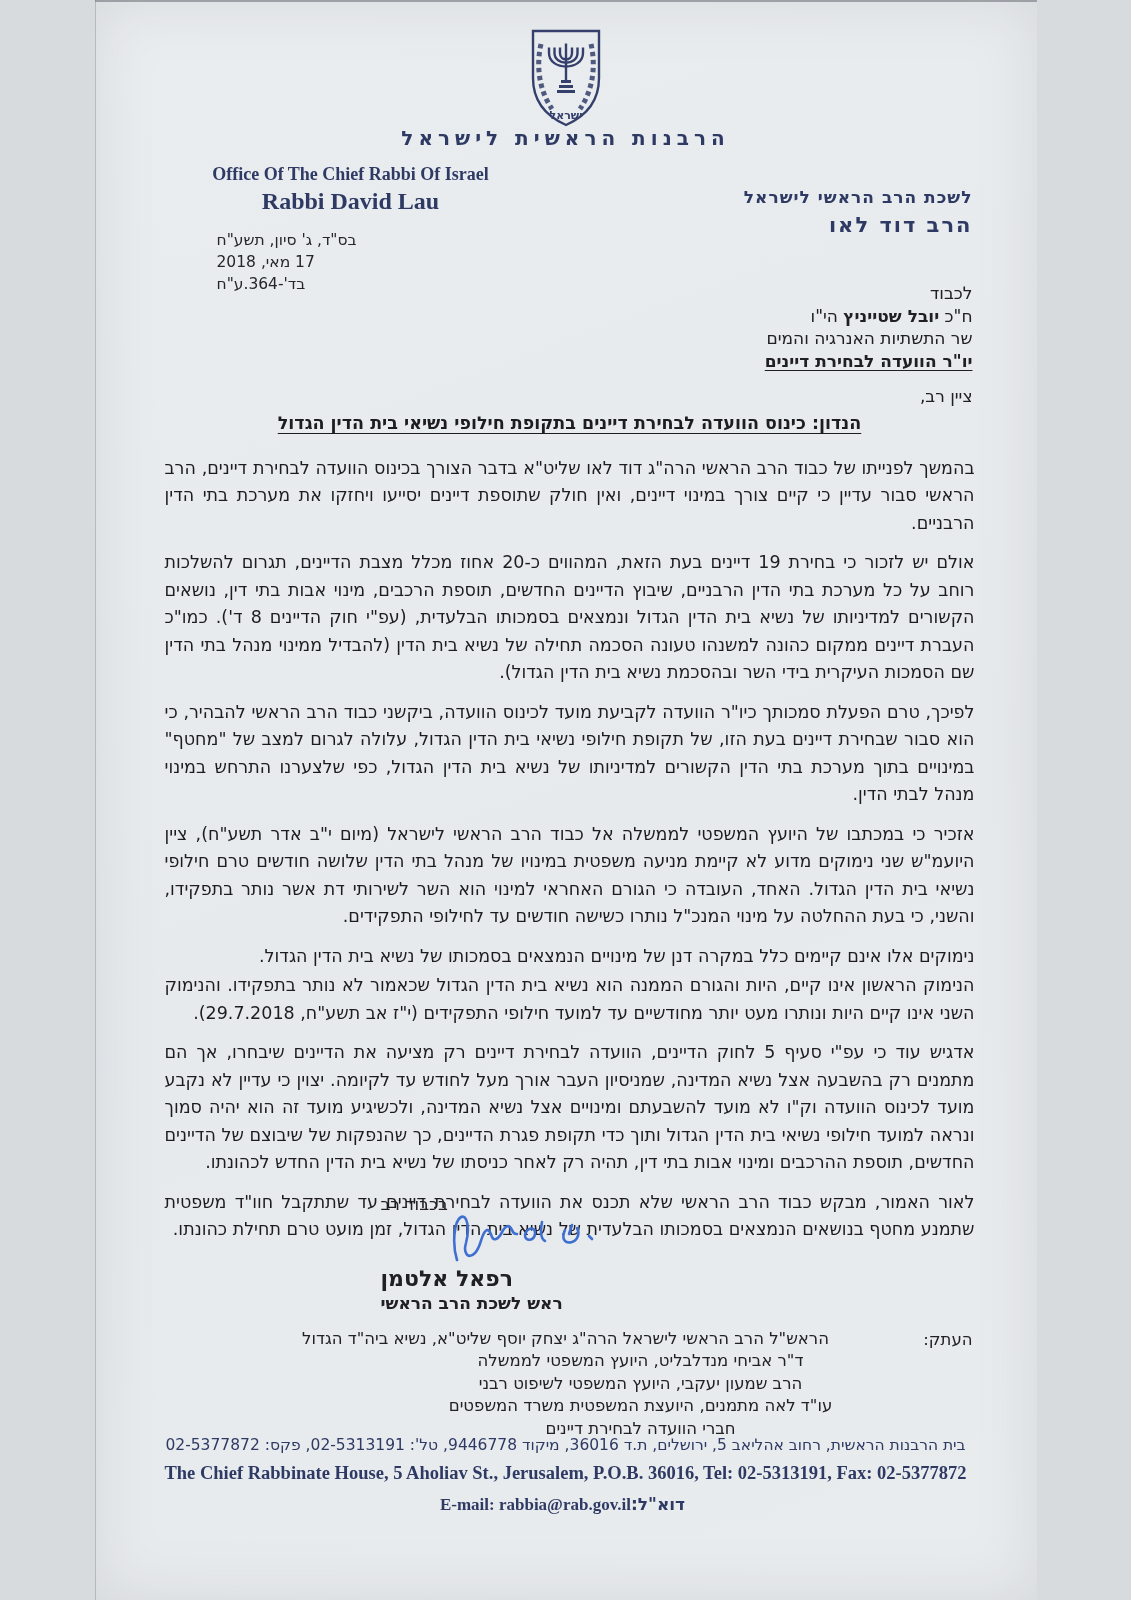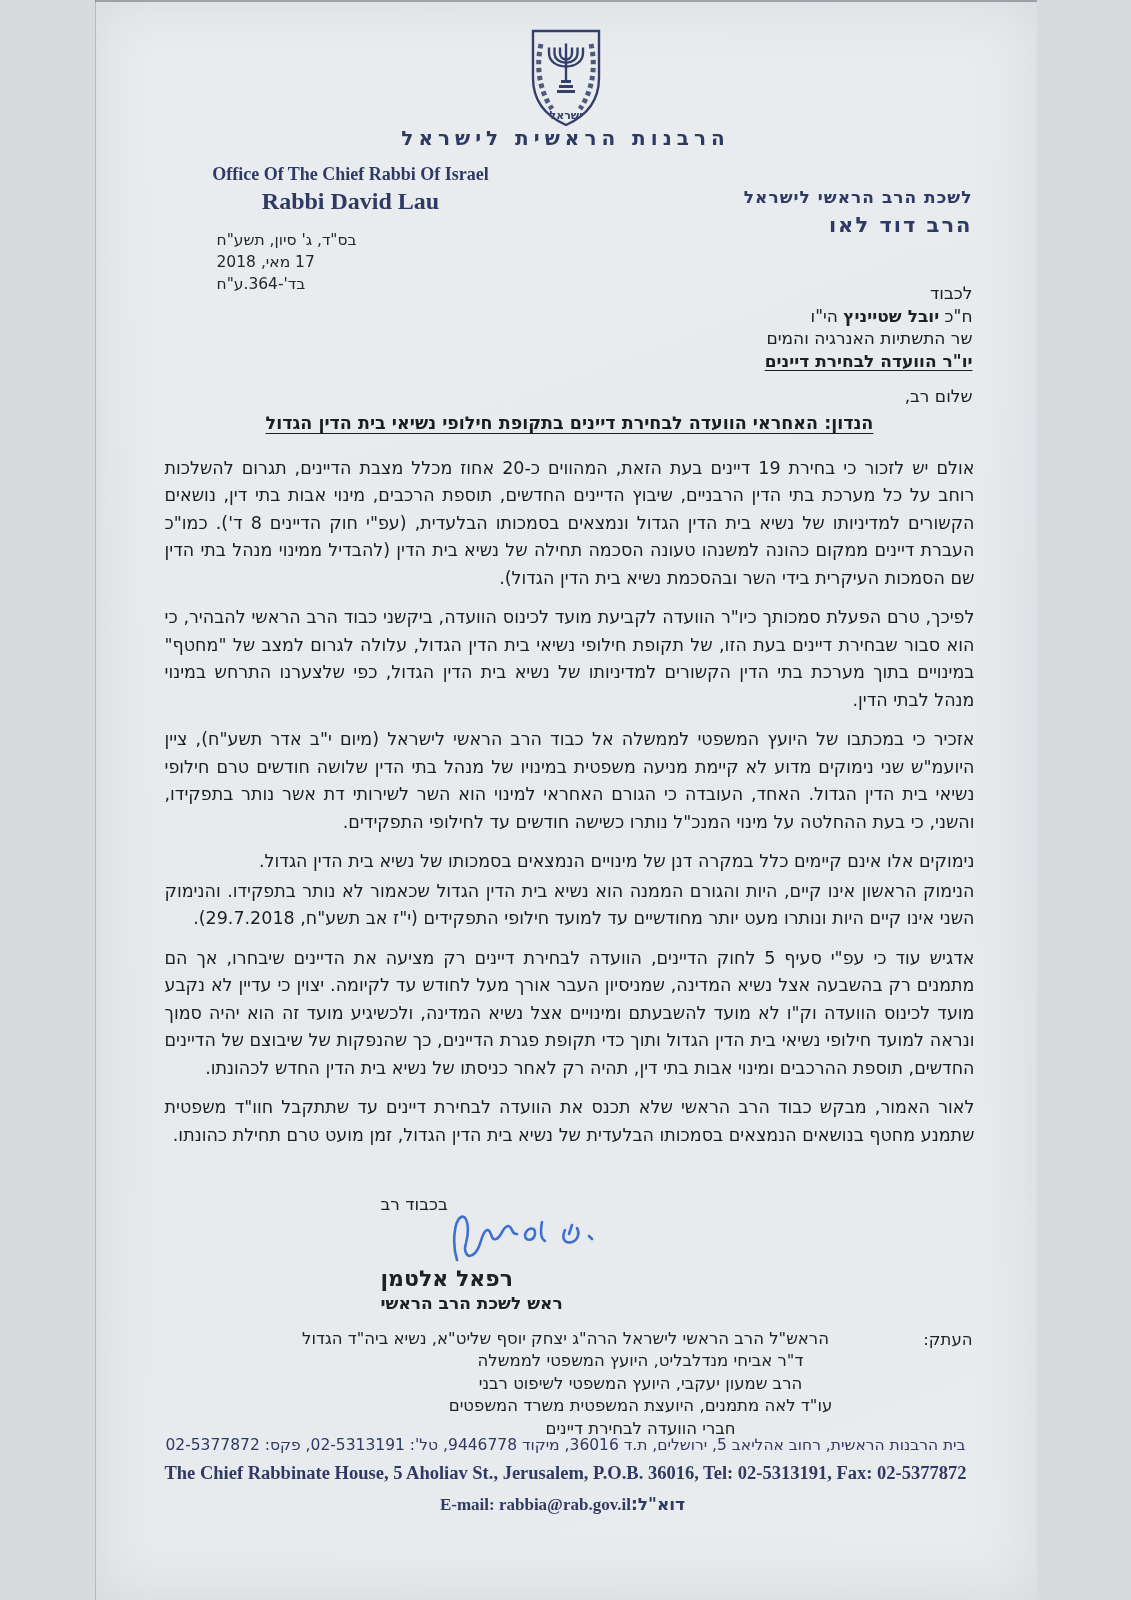--- a/index.html
+++ b/index.html
@@ -141,25 +141,26 @@
   <div class="office-he">
     <div class="l1">לשכת הרב הראשי לישראל</div>
     <div class="l2">הרב דוד לאו</div>
   </div>
 
   <div class="recipient">
     <div>לכבוד</div>
     <div><span>ח"כ </span><b>יובל שטייניץ</b><span> הי"ו</span></div>
     <div>שר התשתיות האנרגיה והמים</div>
     <div class="committee">יו"ר הוועדה לבחירת דיינים</div>
-    <div class="greeting">שלום רב,</div>
+    <div class="greeting">ציין רב,</div>
   </div>
 
   <div class="letter-body">
-    <div class="subject"><span>הנדון: האחראי הוועדה לבחירת דיינים בתקופת חילופי נשיאי בית הדין הגדול</span></div>
+    <div class="subject"><span>הנדון: כינוס הוועדה לבחירת דיינים בתקופת חילופי נשיאי בית הדין הגדול</span></div>
+    <p>בהמשך לפנייתו של כבוד הרב הראשי הרה"ג דוד לאו שליט"א בדבר הצורך בכינוס הוועדה לבחירת דיינים, הרב הראשי סבור עדיין כי קיים צורך במינוי דיינים, ואין חולק שתוספת דיינים יסייעו ויחזקו את מערכת בתי הדין הרבניים.</p>
     <p>אולם יש לזכור כי בחירת 19 דיינים בעת הזאת, המהווים כ-20 אחוז מכלל מצבת הדיינים, תגרום להשלכות רוחב על כל מערכת בתי הדין הרבניים, שיבוץ הדיינים החדשים, תוספת הרכבים, מינוי אבות בתי דין, נושאים הקשורים למדיניותו של נשיא בית הדין הגדול ונמצאים בסמכותו הבלעדית, (עפ"י חוק הדיינים 8 ד'). כמו"כ העברת דיינים ממקום כהונה למשנהו טעונה הסכמה תחילה של נשיא בית הדין (להבדיל ממינוי מנהל בתי הדין שם הסמכות העיקרית בידי השר ובהסכמת נשיא בית הדין הגדול).</p>
     <p>לפיכך, טרם הפעלת סמכותך כיו"ר הוועדה לקביעת מועד לכינוס הוועדה, ביקשני כבוד הרב הראשי להבהיר, כי הוא סבור שבחירת דיינים בעת הזו, של תקופת חילופי נשיאי בית הדין הגדול, עלולה לגרום למצב של "מחטף" במינויים בתוך מערכת בתי הדין הקשורים למדיניותו של נשיא בית הדין הגדול, כפי שלצערנו התרחש במינוי מנהל לבתי הדין.</p>
     <p>אזכיר כי במכתבו של היועץ המשפטי לממשלה אל כבוד הרב הראשי לישראל (מיום י"ב אדר תשע"ח), ציין היועמ"ש שני נימוקים מדוע לא קיימת מניעה משפטית במינויו של מנהל בתי הדין שלושה חודשים טרם חילופי נשיאי בית הדין הגדול. האחד, העובדה כי הגורם האחראי למינוי הוא השר לשירותי דת אשר נותר בתפקידו, והשני, כי בעת ההחלטה על מינוי המנכ"ל נותרו כשישה חודשים עד לחילופי התפקידים.</p>
     <p class="no-gap">נימוקים אלו אינם קיימים כלל במקרה דנן של מינויים הנמצאים בסמכותו של נשיא בית הדין הגדול.</p>
     <p>הנימוק הראשון אינו קיים, היות והגורם הממנה הוא נשיא בית הדין הגדול שכאמור לא נותר בתפקידו. והנימוק השני אינו קיים היות ונותרו מעט יותר מחודשיים עד למועד חילופי התפקידים (י"ז אב תשע"ח, 29.7.2018).</p>
     <p>אדגיש עוד כי עפ"י סעיף 5 לחוק הדיינים, הוועדה לבחירת דיינים רק מציעה את הדיינים שיבחרו, אך הם מתמנים רק בהשבעה אצל נשיא המדינה, שמניסיון העבר אורך מעל לחודש עד לקיומה. יצוין כי עדיין לא נקבע מועד לכינוס הוועדה וק"ו לא מועד להשבעתם ומינויים אצל נשיא המדינה, ולכשיגיע מועד זה הוא יהיה סמוך ונראה למועד חילופי נשיאי בית הדין הגדול ותוך כדי תקופת פגרת הדיינים, כך שהנפקות של שיבוצם של הדיינים החדשים, תוספת ההרכבים ומינוי אבות בתי דין, תהיה רק לאחר כניסתו של נשיא בית הדין החדש לכהונתו.</p>
     <p>לאור האמור, מבקש כבוד הרב הראשי שלא תכנס את הוועדה לבחירת דיינים עד שתתקבל חוו"ד משפטית שתמנע מחטף בנושאים הנמצאים בסמכותו הבלעדית של נשיא בית הדין הגדול, זמן מועט טרם תחילת כהונתו.</p>
   </div>
 
   <div class="signature">

